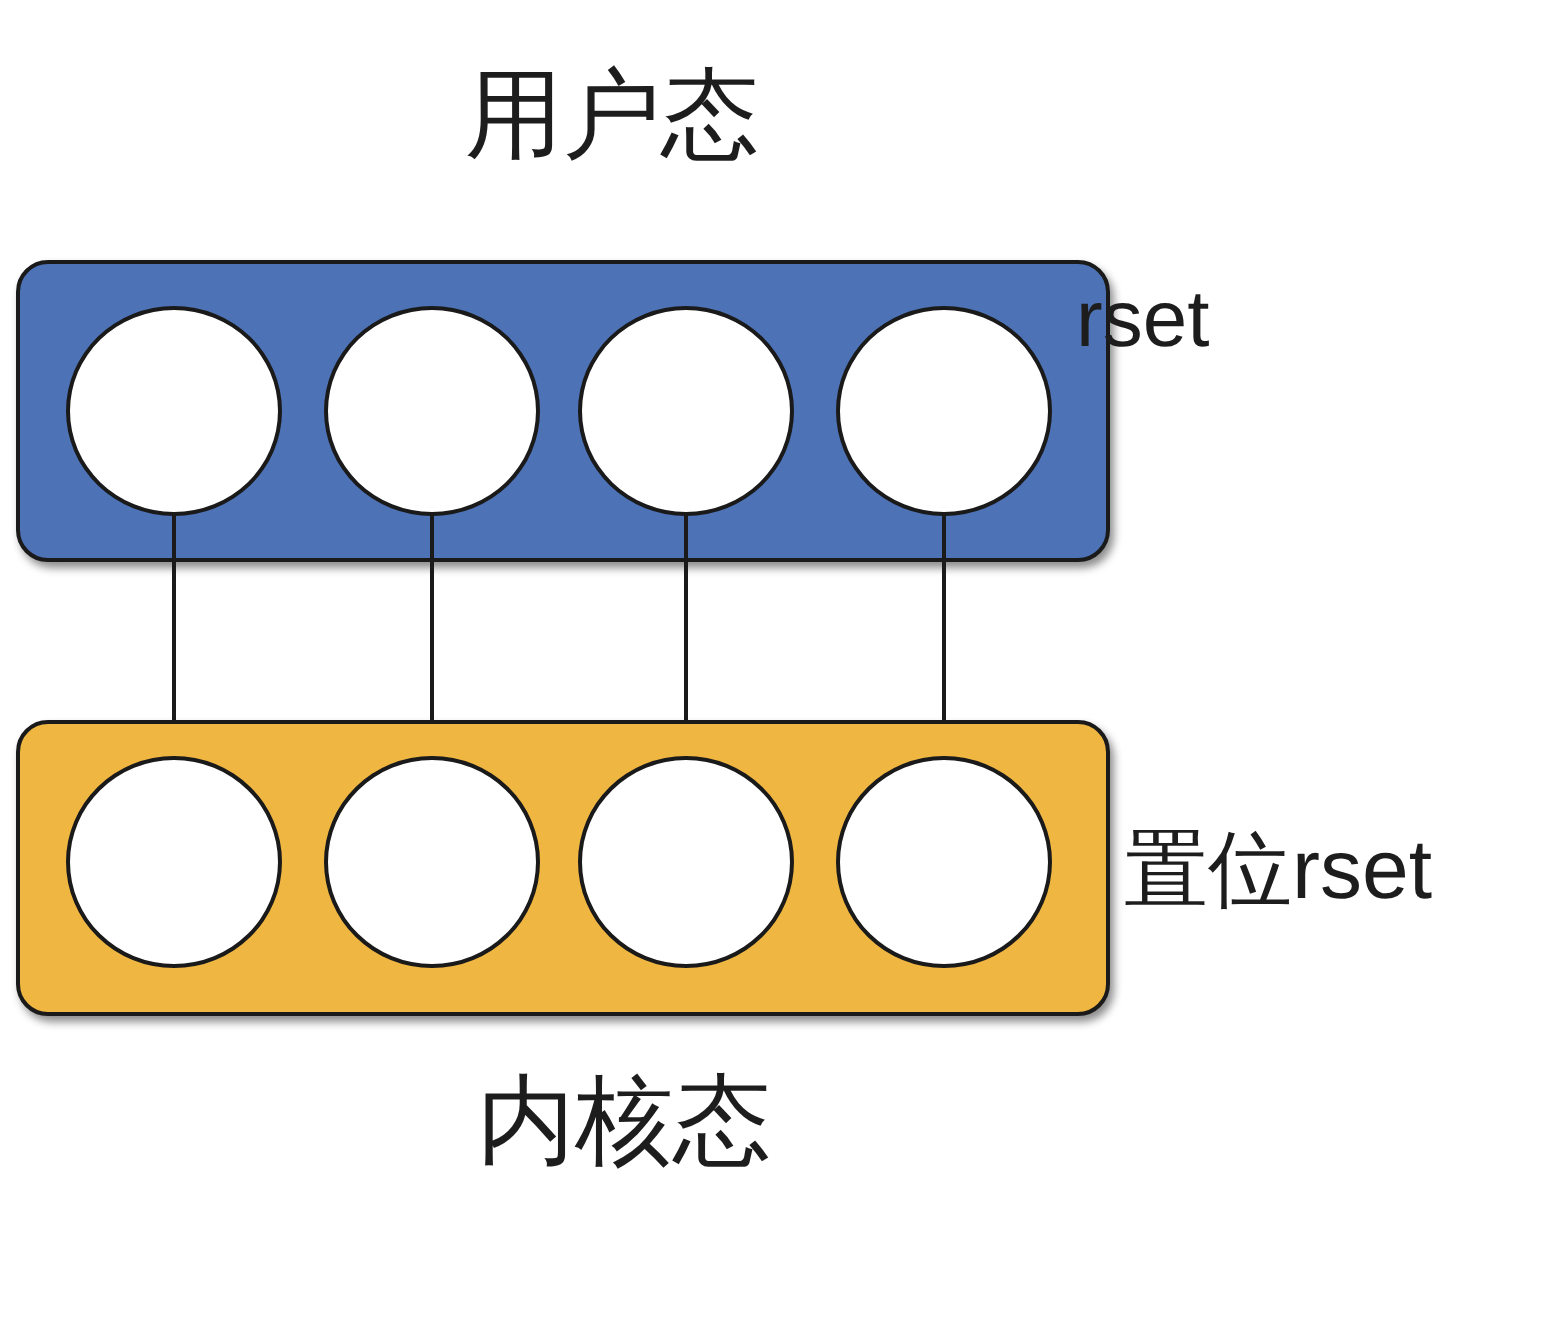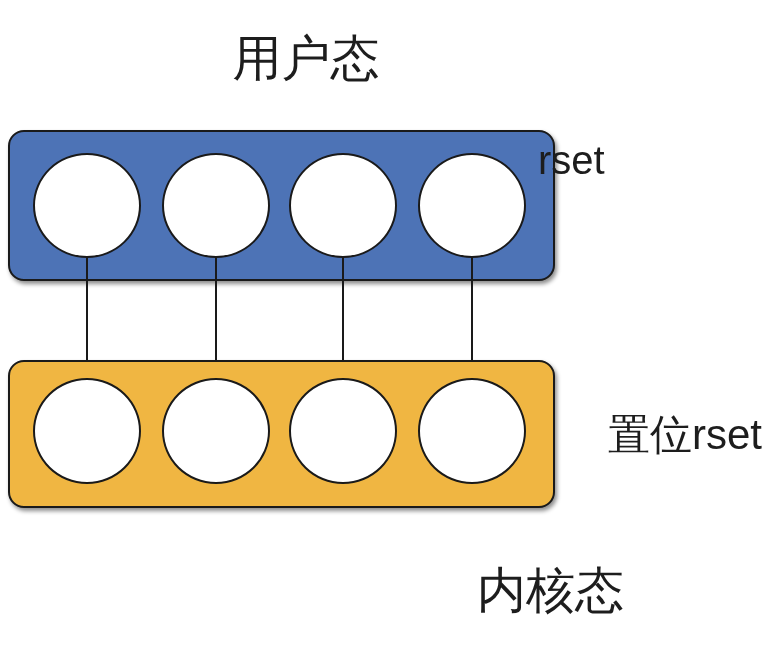--- a/index.html
+++ b/index.html
@@ -19,21 +19,21 @@
   .mode-label {
     position: absolute;
     font-size: 49px;
     font-weight: 500;
     line-height: 1;
     text-align: center;
     color: var(--text, #1d1d1d);
     white-space: nowrap;
   }
   .mode-label.top    { left: 0; top: 34px;  width: 612px; }
-  .mode-label.bottom { left: 0; top: 566px; width: 624px; text-align: right; }
+  .mode-label.bottom { left: 0; top: 537px; width: 624px; }
 
   .box {
     position: absolute;
     left: 8px;
     width: 547px;
     box-sizing: border-box;
     border: 2px solid var(--stroke, #1a1a1a);
     border-radius: 16px;
     box-shadow: 2px 3px 4px rgba(0,0,0,0.45);
   }
@@ -56,21 +56,21 @@
   .slot.s3 { left: 279px; }
   .slot.s4 { left: 408px; }
 
   .side-label {
     position: absolute;
     line-height: 1;
     color: var(--text, #1d1d1d);
     white-space: nowrap;
   }
   .side-label.rset-label     { left: 538px; top: 140px; font-size: 40px; }
-  .side-label.set-rset-label { left: 608px; top: 414px; font-size: 42px; }
+  .side-label.set-rset-label { left: 562px; top: 414px; font-size: 42px; }
 
   svg.arrows {
     position: absolute;
     left: 0; top: 0;
     width: 776px;
     height: 660px;
     pointer-events: none;
   }
   svg.arrows line    { stroke: var(--stroke, #1a1a1a); stroke-width: 2; }
   svg.arrows polygon { fill:   var(--stroke, #1a1a1a); }

